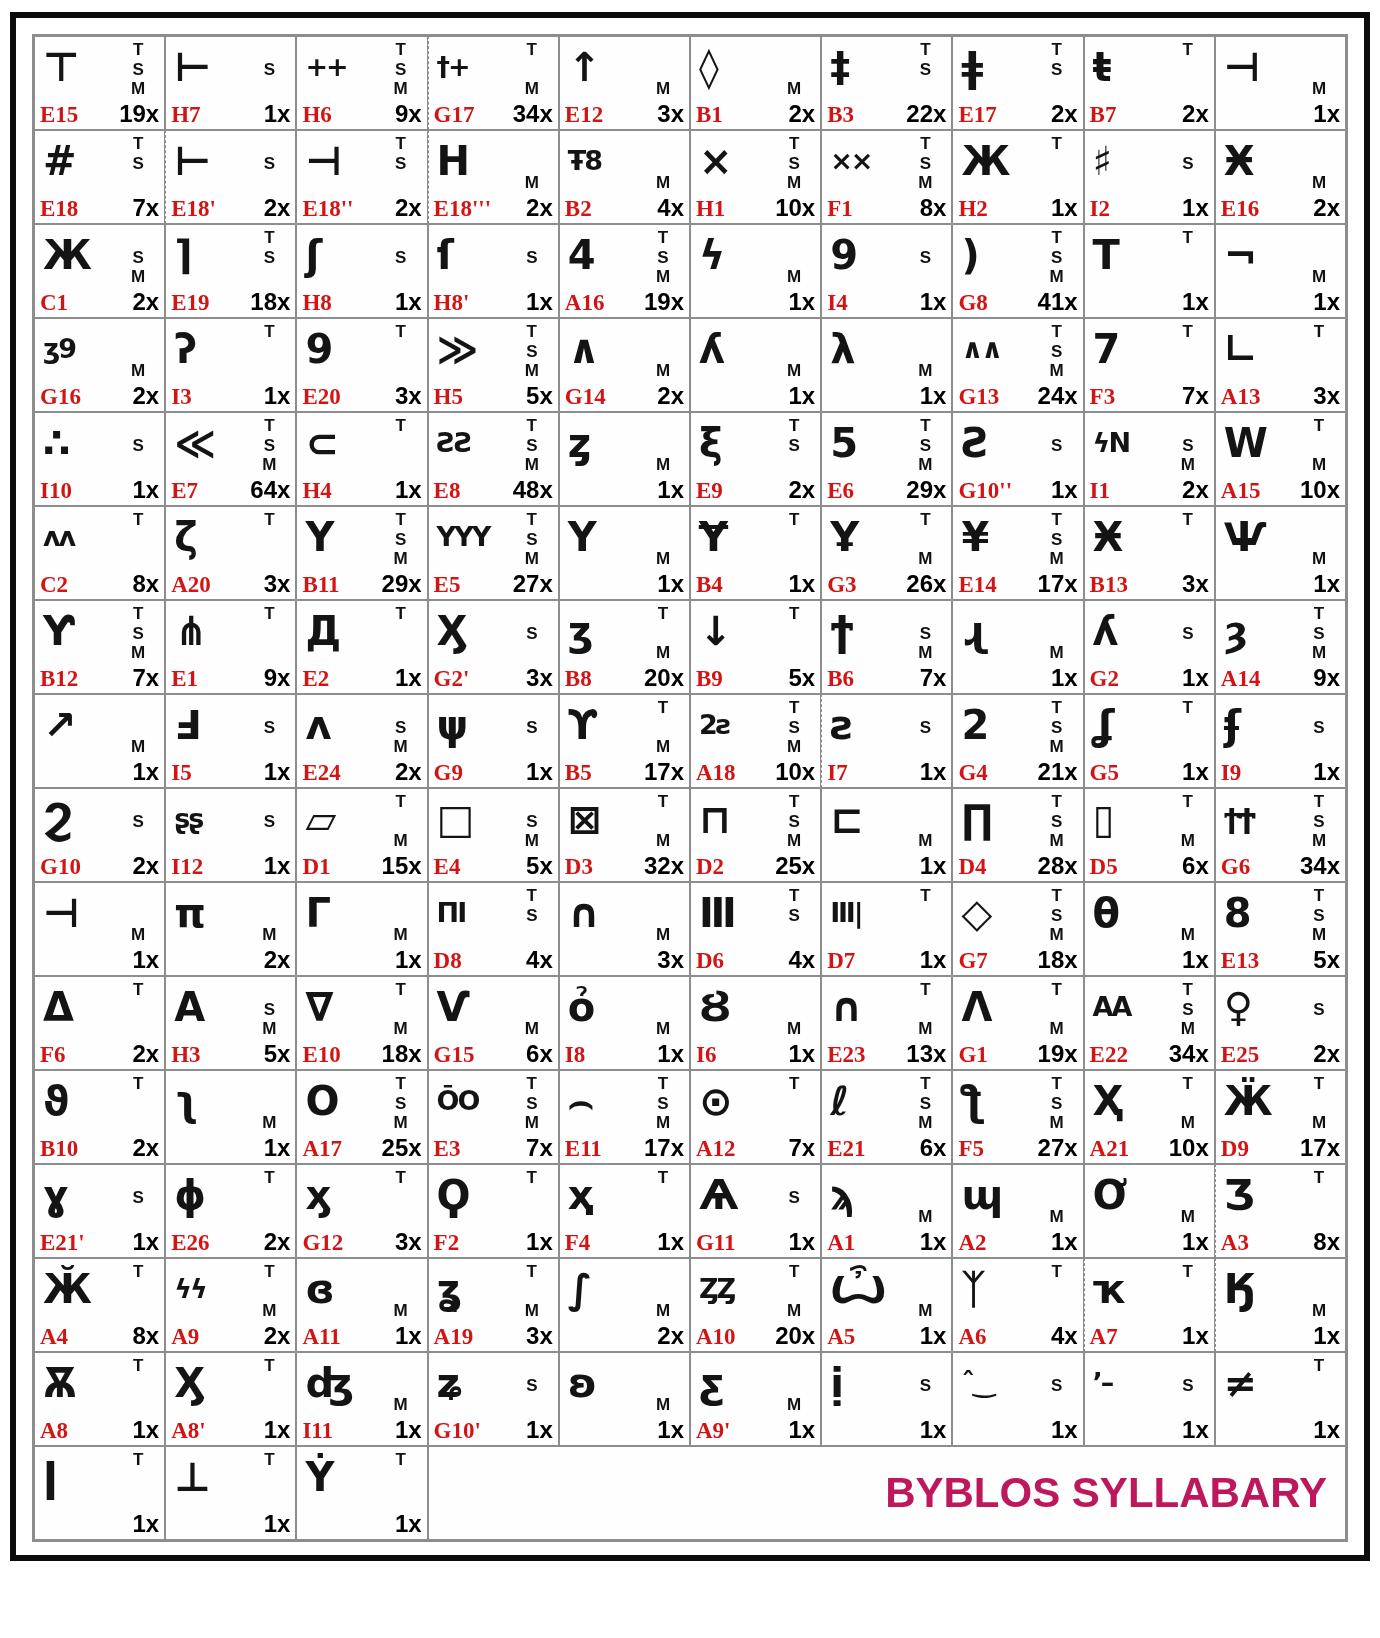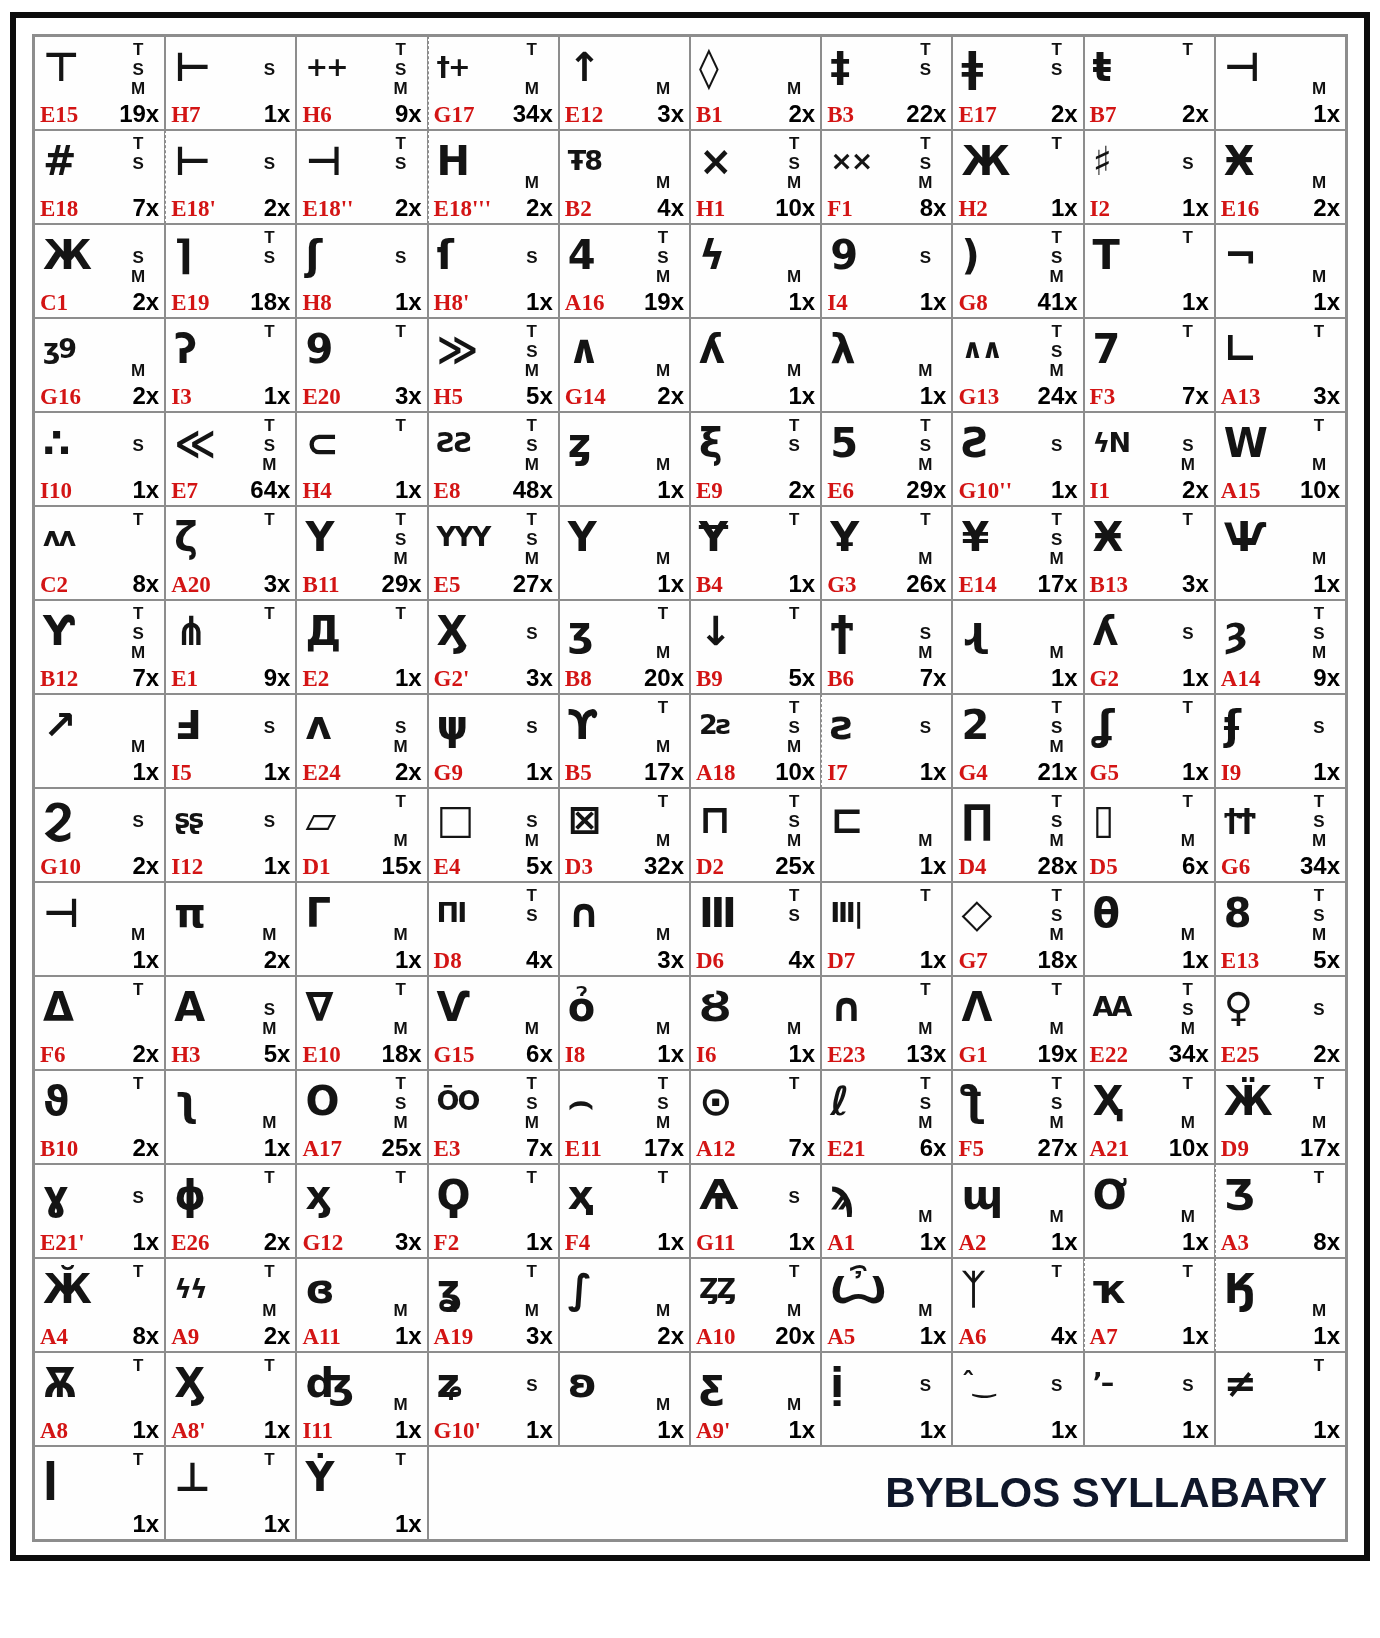--- a/index.html
+++ b/index.html
@@ -58,21 +58,21 @@
     font-family: "Liberation Sans", sans-serif;
   }
   .title-cell {
     grid-column: span 7;
     position: relative; height: 94px;
     border: 1px solid #8d8d8d;
     display: flex; align-items: center; justify-content: flex-end;
     padding-right: 18px; background: #fefefe;
   }
   .chart-title {
-    font-size: 42px; font-weight: bold; color: #0f172a;
+    font-size: 42px; font-weight: bold; color: #be185d;
     font-family: "Liberation Sans", sans-serif;
     letter-spacing: 0px; white-space: nowrap;
   }
 </style>
 </head>
 <body>
 
 <div class="frame">
   <div class="grid" id="grid">
     <div class="cell">

